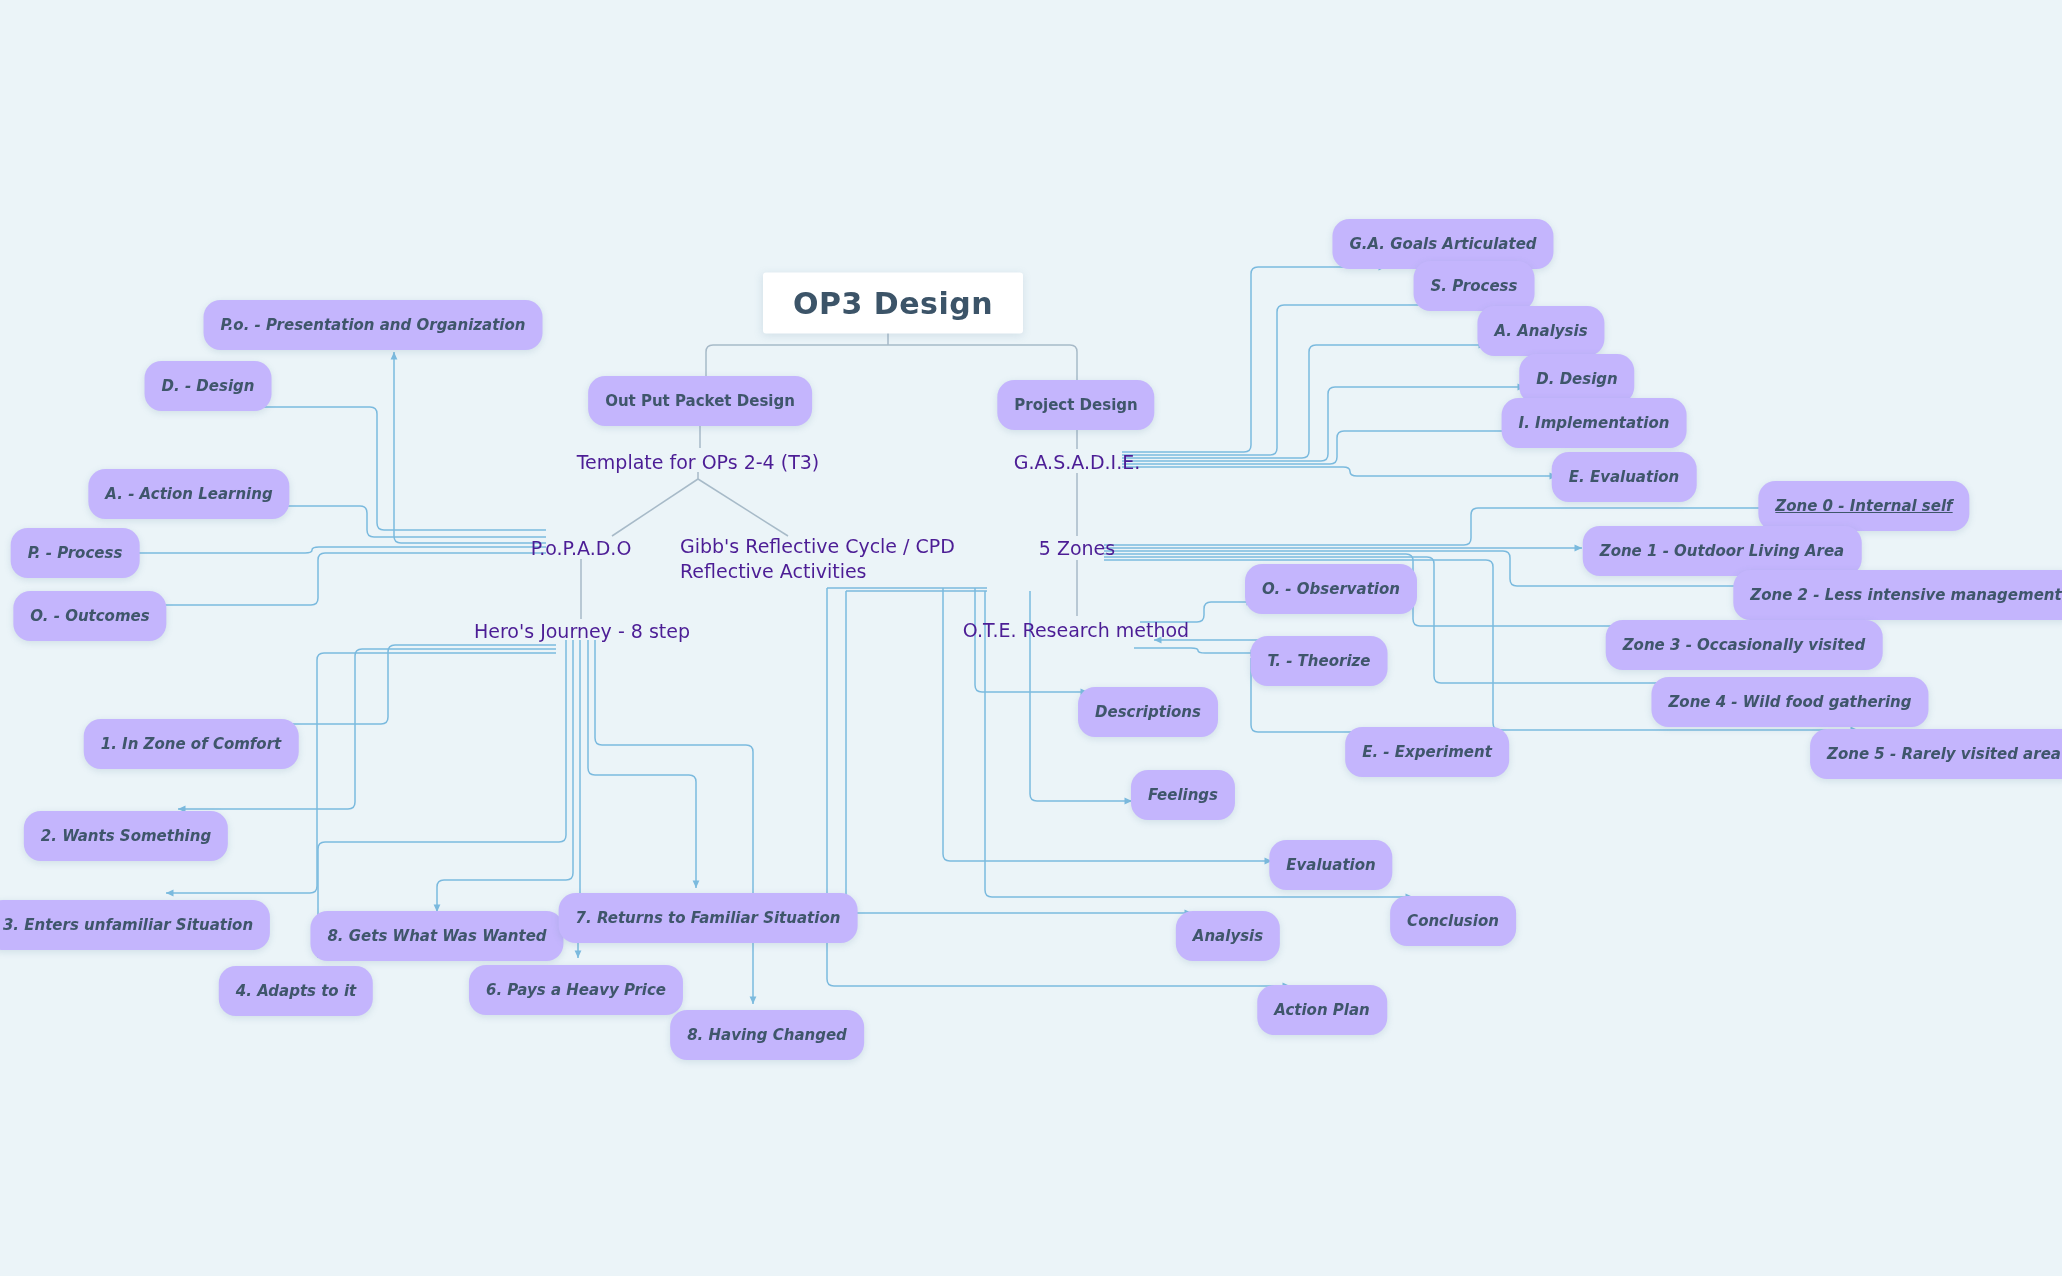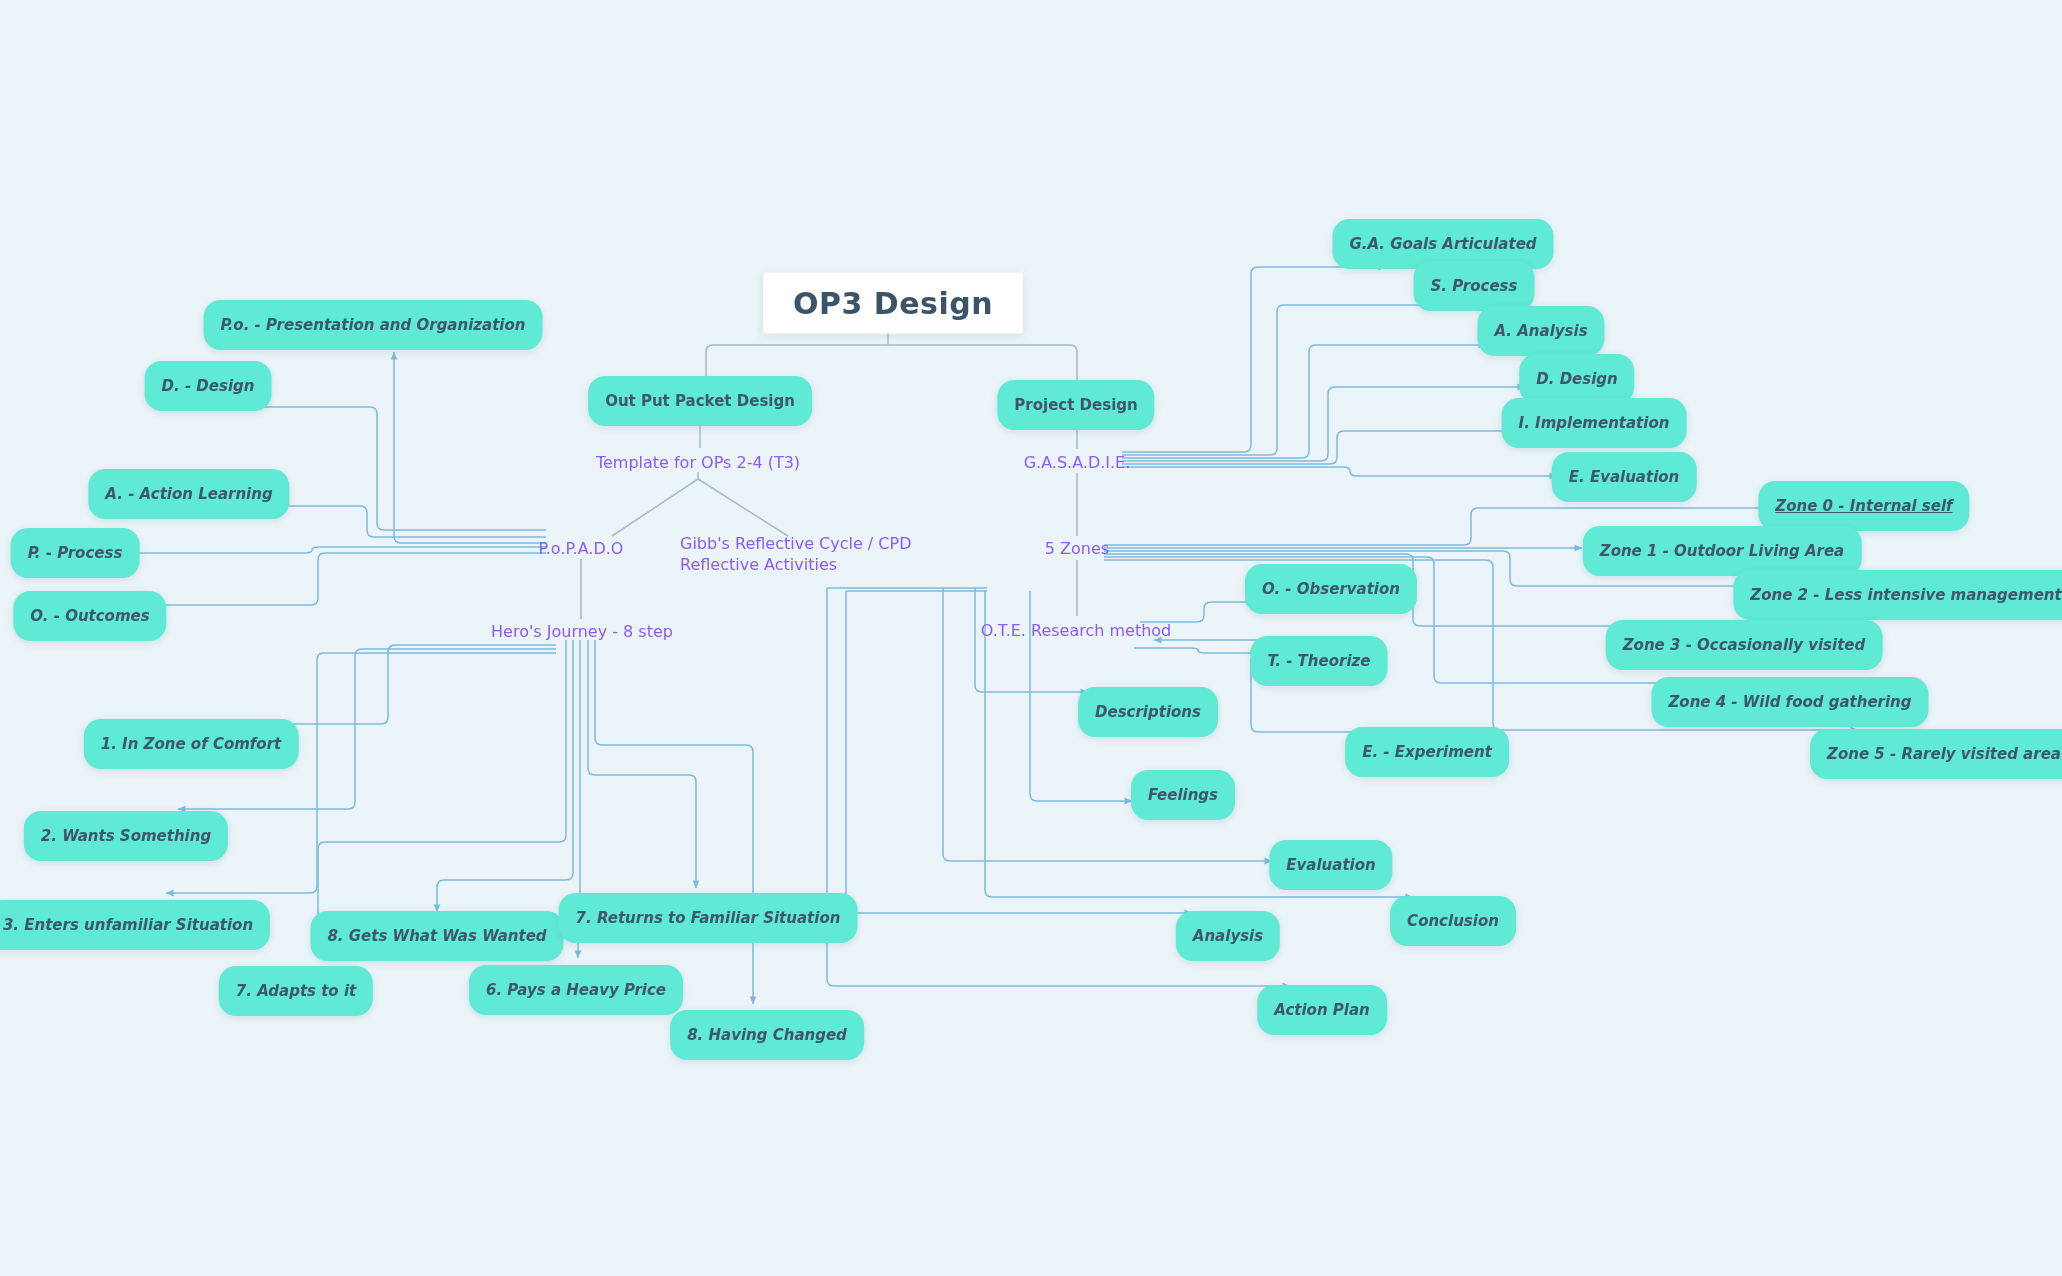--- a/index.html
+++ b/index.html
@@ -11,27 +11,27 @@
   #mindmap{position:relative;width:2062px;height:1276px;}
   #wires{position:absolute;left:0;top:0;z-index:1;}
   .node{position:absolute;z-index:2;white-space:nowrap;cursor:pointer;}
   .centered{transform:translate(-50%,-50%);}
   .title{
     background:#ffffff;color:#3c5468;font-weight:bold;font-size:30px;
     padding:13px 30px;border-radius:3px;letter-spacing:.5px;
     box-shadow:0 2px 8px rgba(100,140,165,.18);
   }
   .pill-strong,.pill-italic{
-    background:#5eead4;color:#3f566b;font-weight:bold;font-size:15px;
+    background:#c4b5fd;color:#3f566b;font-weight:bold;font-size:15px;
     padding:16px 17px;border-radius:17px;
     box-shadow:0 2px 7px rgba(100,140,165,.20);
   }
   .pill-italic{font-style:italic;}
   .plain,.plain-block{
-    color:#8b5cf6;font-size:16px;font-weight:normal;z-index:2;position:absolute;
+    color:#4c1d95;font-size:19px;font-weight:normal;z-index:2;position:absolute;
   }
   .plain-block{white-space:normal;line-height:1.3;}
 </style>
 </head>
 <body>
 
 <div id="mindmap">
   <svg id="wires" width="2062" height="1276" xmlns="http://www.w3.org/2000/svg">
       <path d="M888 333 L888 345" fill="none" stroke="#a7bac8" stroke-width="1.5"></path>
       <path d="M888 345 L713 345 Q706 345 706 352 L706 386" fill="none" stroke="#a7bac8" stroke-width="1.5"></path>
@@ -151,18 +151,18 @@
       <div class="node pill-italic centered" style="left: 1148px; top: 712px;">Descriptions</div>
       <div class="node pill-italic centered" style="left: 1183px; top: 795px;">Feelings</div>
       <div class="node pill-italic centered" style="left: 1331px; top: 865px;">Evaluation</div>
       <div class="node pill-italic centered" style="left: 1453px; top: 921px;">Conclusion</div>
       <div class="node pill-italic centered" style="left: 1228px; top: 936px;">Analysis</div>
       <div class="node pill-italic centered" style="left: 1322px; top: 1010px; text-align: center;">Action Plan</div>
       <div class="node pill-italic centered" style="left: 191px; top: 744px;">1. In Zone of Comfort</div>
       <div class="node pill-italic centered" style="left: 126px; top: 836px;">2. Wants Something</div>
       <div class="node pill-italic centered" style="left: 128px; top: 925px;">3. Enters unfamiliar Situation</div>
       <div class="node pill-italic centered" style="left: 437px; top: 936px;">8. Gets What Was Wanted</div>
-      <div class="node pill-italic centered" style="left: 296px; top: 991px;">7. Adapts to it</div>
+      <div class="node pill-italic centered" style="left: 296px; top: 991px;">4. Adapts to it</div>
       <div class="node pill-italic centered" style="left: 576px; top: 990px;">6. Pays a Heavy Price</div>
       <div class="node pill-italic centered" style="left: 708px; top: 918px;">7. Returns to Familiar Situation</div>
       <div class="node pill-italic centered" style="left: 767px; top: 1035px;">8. Having Changed</div>
     </div>
 </div>
 
 </body></html>

